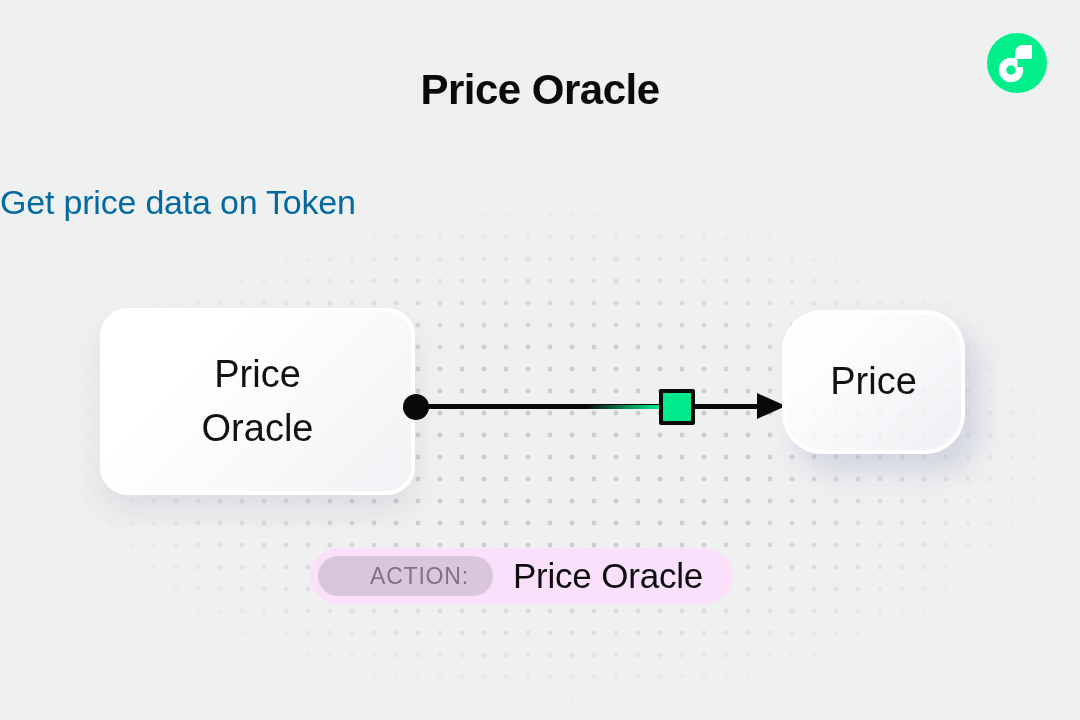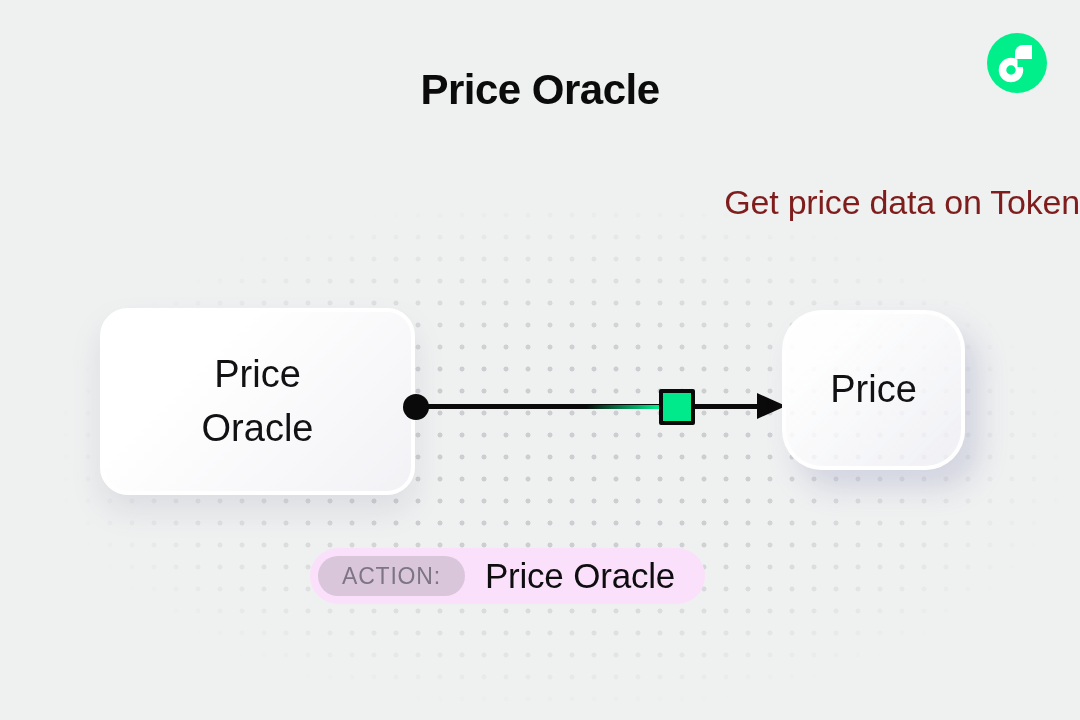--- a/index.html
+++ b/index.html
@@ -29,43 +29,43 @@
   }
 
   .title {
     position: absolute; top: 66px; left: 0; width: 100%;
     text-align: center;
     font-size: 42px; font-weight: bold; letter-spacing: -0.5px;
     color: #0B0B0C;
   }
   .subtitle {
     position: absolute; top: 183px; left: 0; width: 100%;
-    text-align: right;
+    text-align: left;
     font-size: 34px; font-weight: 400; letter-spacing: -0.2px;
-    color: #7f1d1d;
+    color: #0369a1;
   }
 
   .node {
     position: absolute;
     display: flex; align-items: center; justify-content: center;
     border: 4px solid #FFFFFF;
     color: #121214;
     font-size: 38px;
     line-height: 1.4;
     text-align: center;
   }
   .node-source {
     left: 100px; top: 308px; width: 315px; height: 187px;
     border-radius: 28px;
     background: linear-gradient(135deg, #FFFFFF 30%, #F2F2F6 100%);
     box-shadow: 0 16px 30px rgba(110,112,140,0.14);
   }
   .node-source .node-label { max-width: 180px; }
   .node-target {
-    left: 782px; top: 310px; width: 183px; height: 160px;
+    left: 782px; top: 310px; width: 183px; height: 144px;
     border-radius: 40px;
     border-color: rgba(255,255,255,0.95);
     background: linear-gradient(135deg, rgba(255,255,255,0.92) 20%, rgba(240,240,248,0.55) 100%);
     box-shadow: 14px 18px 28px rgba(145,148,190,0.30);
   }
 
   
   .edge-line {
     position: absolute; left: 416px; top: 404px;
     width: 342px; height: 5px;
@@ -108,20 +108,21 @@
   .action-label-pill {
     display: flex; align-items: center; justify-content: center;
     height: 40px;
     padding: 0 24px;
     background: #DAC6DB;
     border-radius: 20px;
   }
   .action-label-text {
     font-size: 23px; font-weight: 500; letter-spacing: 0.8px;
     color: #7D7584;
+    margin-left: 28px;
   }
   .action-value {
     margin-left: 20px;
     font-size: 35px; font-weight: 400; letter-spacing: -0.2px;
     color: #0E0E10;
   }
 </style>
 </head>
 <body>
 

